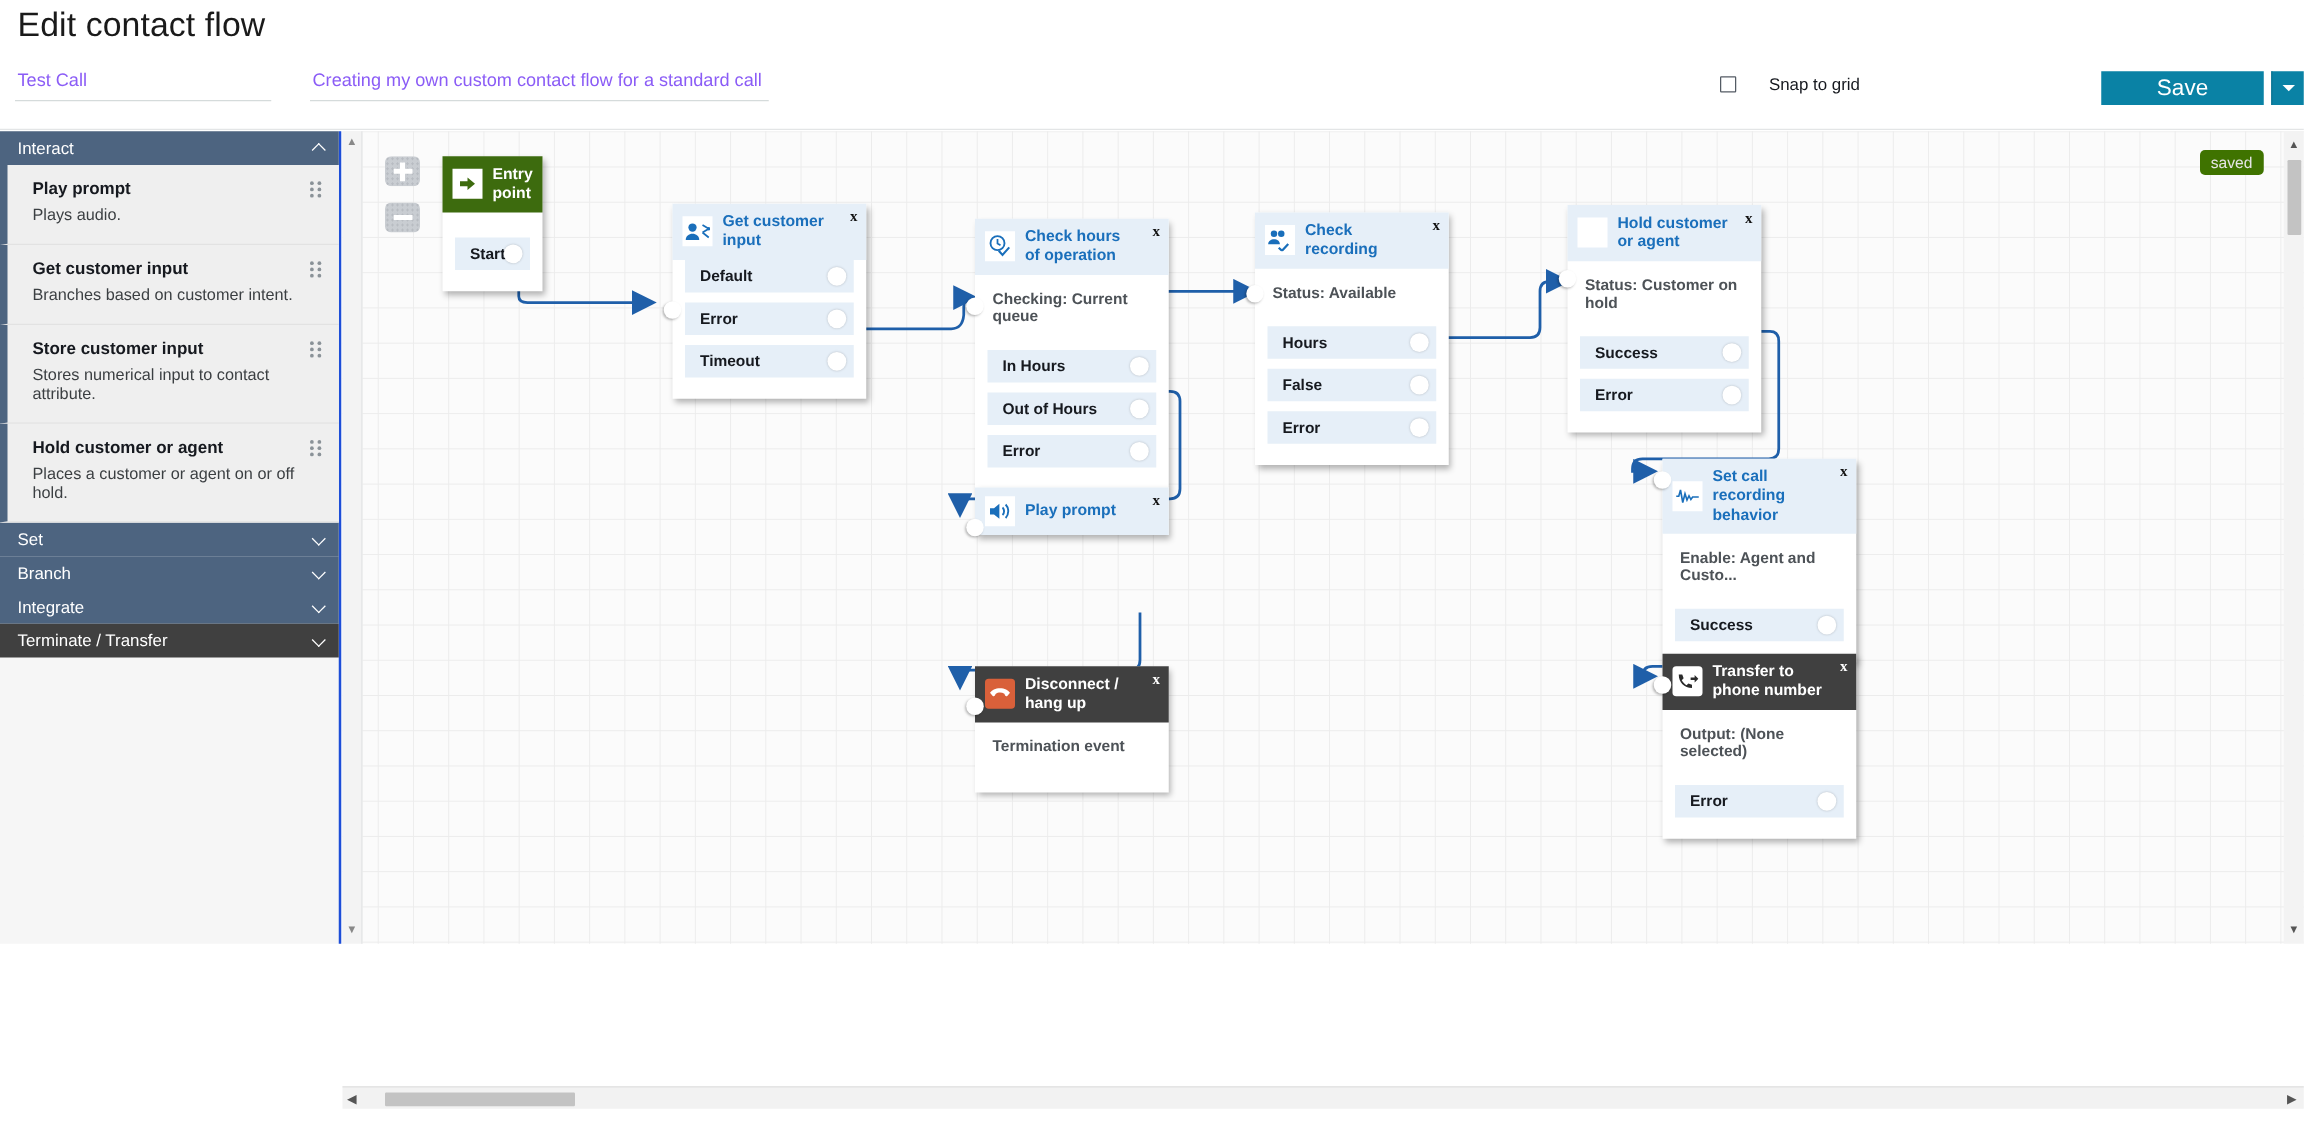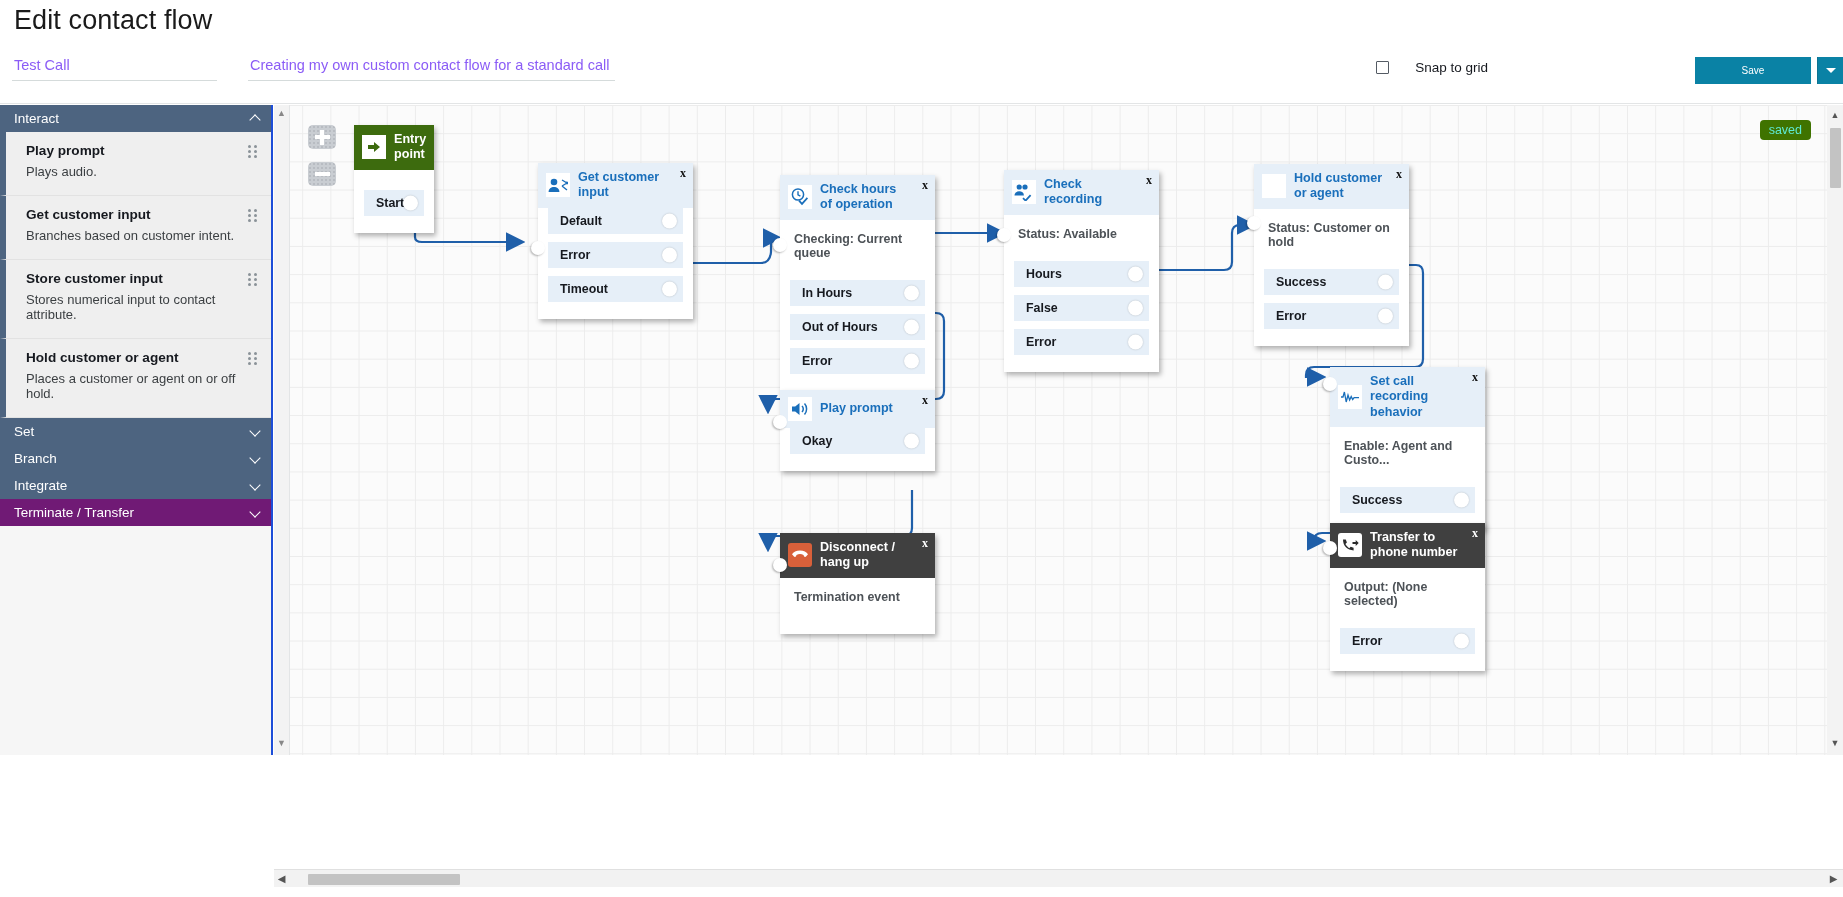--- a/index.html
+++ b/index.html
@@ -33,23 +33,23 @@
     display: flex; align-items: center; gap: 26px;
   }
   #snap-box {
     width: 13px; height: 13px; border: 1px solid #545b64;
     background: #fff; border-radius: 1px; display: inline-block;
   }
   #snap-label { font-size: 13.5px; color: #16191f; }
 
   #save-button {
     position: absolute; right: 32px; top: 57px;
-    width: 116px; height: 27px;
+    width: 130px; height: 27px;
     background: #0a82a5; color: #fff; border: none;
-    font-size: 10px; font-family: inherit;
+    font-size: 18px; font-family: inherit;
     display: flex; align-items: center; justify-content: center;
     cursor: pointer;
   }
   #save-caret {
     position: absolute; right: 0px; top: 57px;
     width: 26px; height: 27px; background: #0a82a5;
     border-left: 1px solid #0d7391;
     display: flex; align-items: center; justify-content: center;
     cursor: pointer;
   }
@@ -71,21 +71,21 @@
     width: 273px; height: 650px;
     background: #f6f6f6;
     border-right: 2px solid #1d4ed8;
   }
   .cat-header {
     height: 27px; background: #4d6480; color: #ffffff;
     display: flex; align-items: center; justify-content: space-between;
     padding: 0 9px 0 14px; font-size: 13.5px;
     cursor: pointer;
   }
-  .cat-header.dark { background: #701a75; }
+  .cat-header.dark { background: #404040; }
   .chev { width: 12px; height: 12px; position: relative; flex: 0 0 auto; }
   .chev::before {
     content: ""; position: absolute; left: 1px; top: 3px;
     width: 7px; height: 7px;
     border-left: 1.6px solid #fff; border-bottom: 1.6px solid #fff;
     transform: rotate(135deg);
   }
   .chev.down::before { transform: rotate(-45deg); top: 1px; }
 
   .block-list { background: #efefef; }
@@ -147,21 +147,21 @@
   #zoom-in  { left: 34px; top: 20px; }
   #zoom-out { left: 34px; top: 57px; }
   .plus-h, .minus-h { position: absolute; background: #fff; }
   .plus-h { width: 15px; height: 4px; left: -7.5px; top: -2px; }
   .plus-v { position:absolute; width: 4px; height: 15px; left: -2px; top: -7.5px; background:#fff; }
   .minus-h { width: 15px; height: 4px; left: -7.5px; top: -2px; }
 
   
   #saved-badge {
     position: absolute; right: 32px; top: 15px;
-    background: #3f7300; color: #5eead4; font-size: 12.5px;
+    background: #3f7300; color: #e5e5e5; font-size: 12.5px;
     padding: 3px 9px; border-radius: 4px; z-index: 20;
   }
 
   
   .node {
     position: absolute;
     background: #ffffff;
     box-shadow: 2px 3px 5px rgba(0,0,0,0.30);
     z-index: 10;
     cursor: move;
@@ -564,26 +564,20 @@
           <svg width="20" height="18" viewBox="0 0 20 18">
               <path d="M2 6.5h3.2L9.5 3v12L5.2 11.5H2z" fill="#1a6fbb"></path>
               <path d="M12 6a4.2 4.2 0 010 6" stroke="#1a6fbb" stroke-width="1.5" fill="none"></path>
               <path d="M14.5 3.6a8 8 0 010 10.8" stroke="#1a6fbb" stroke-width="1.5" fill="none"></path>
             </svg>
         </div>
         <div class="node-title">Play prompt</div>
         <div class="node-close">x</div>
       </div>
       <div class="in-dot" style="top:25px;"></div>
-      <div class="node-body">
-        <div class="port-row">
-          <span>Okay</span>
-          <span class="port-dot"></span>
-        </div>
-      </div>
     </div>
 
     <div class="node" style="left:506px; top:428px; width:155px;">
       <div class="node-head dark">
         <div class="node-icon" style="background:#d9603a; border-radius:3px;">
           <svg width="18" height="14" viewBox="0 0 18 14">
               <path d="M9 2.5C5.4 2.5 2.3 4 1 6.2l2 2.3c.6.7 1.6.5 2-.3l.5-1.1C6.6 6.3 7.8 6 9 6s2.4.3 3.5.9l.5 1.3c.4.8 1.4 1 2 .3l2-2.3C15.7 4 12.6 2.5 9 2.5z" fill="#ffffff"></path>
             </svg>
         </div>
         <div class="node-title">Disconnect / hang up</div>

